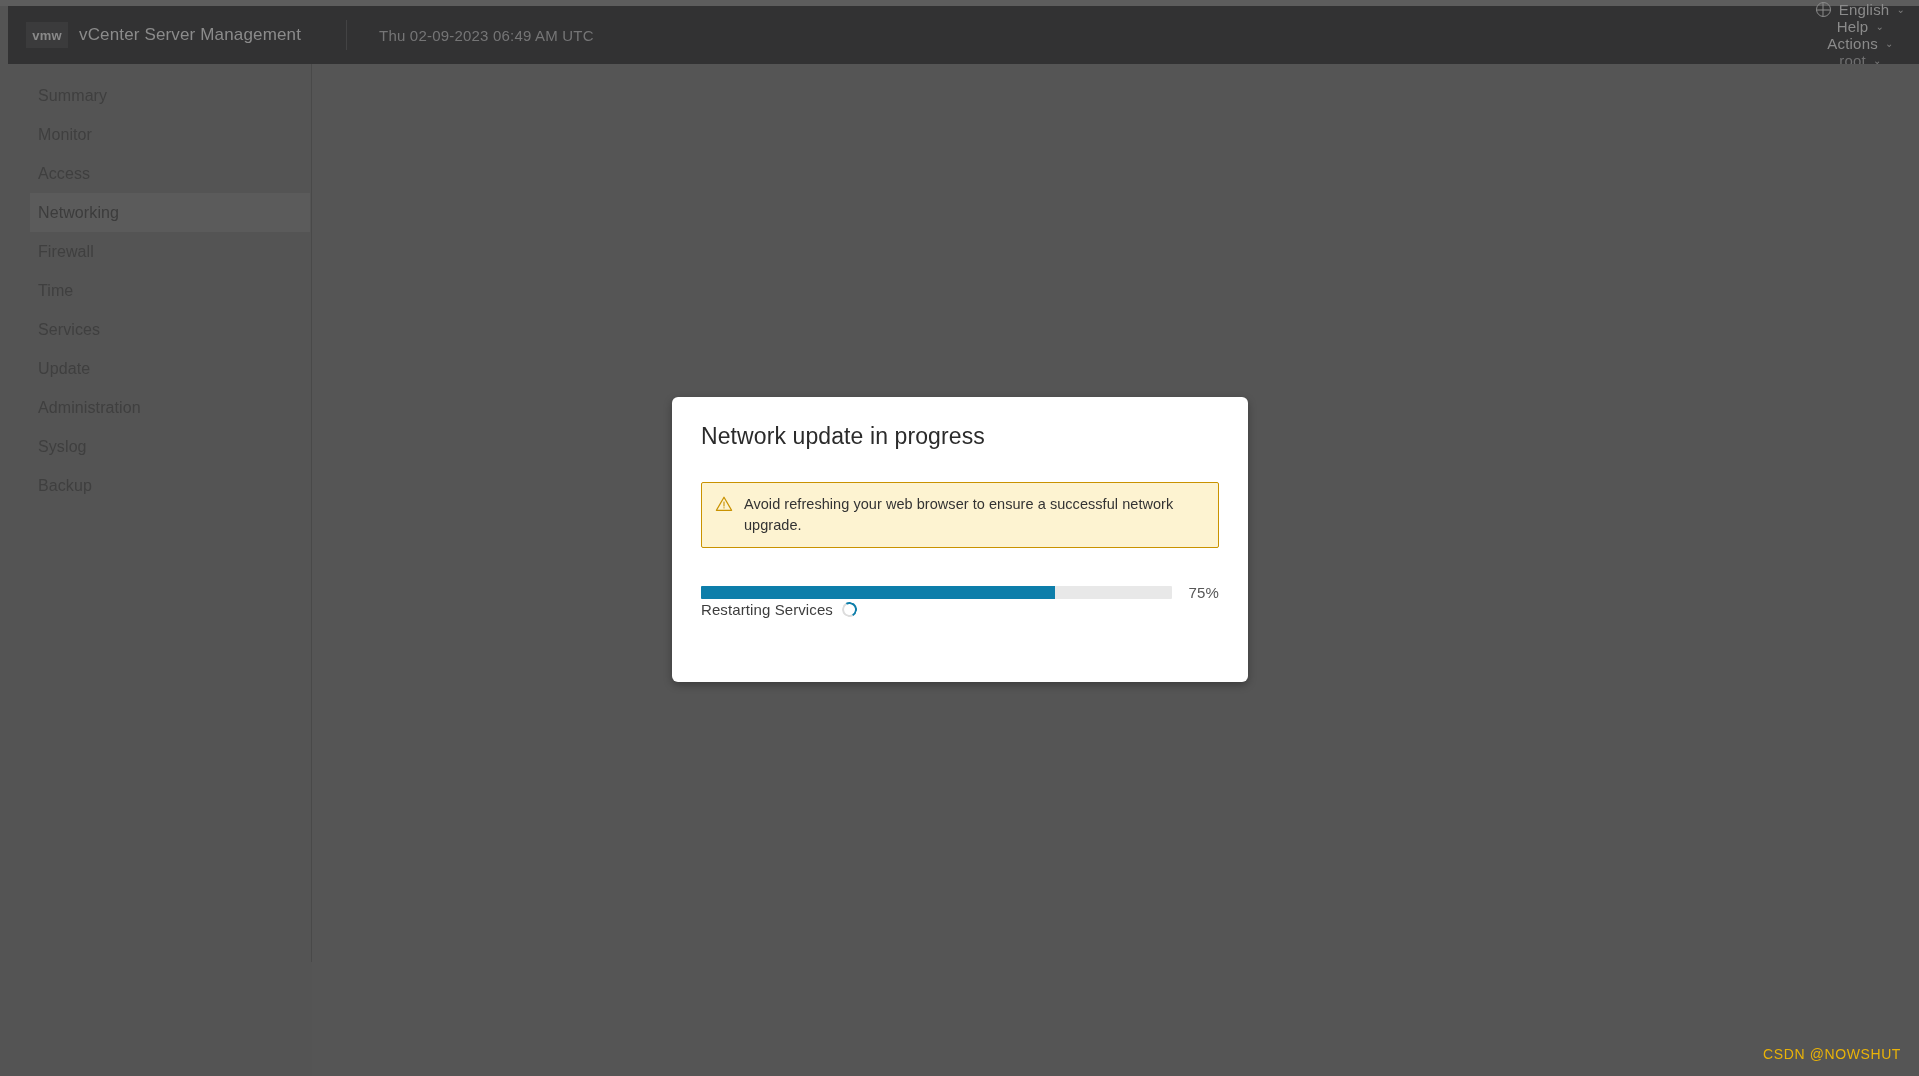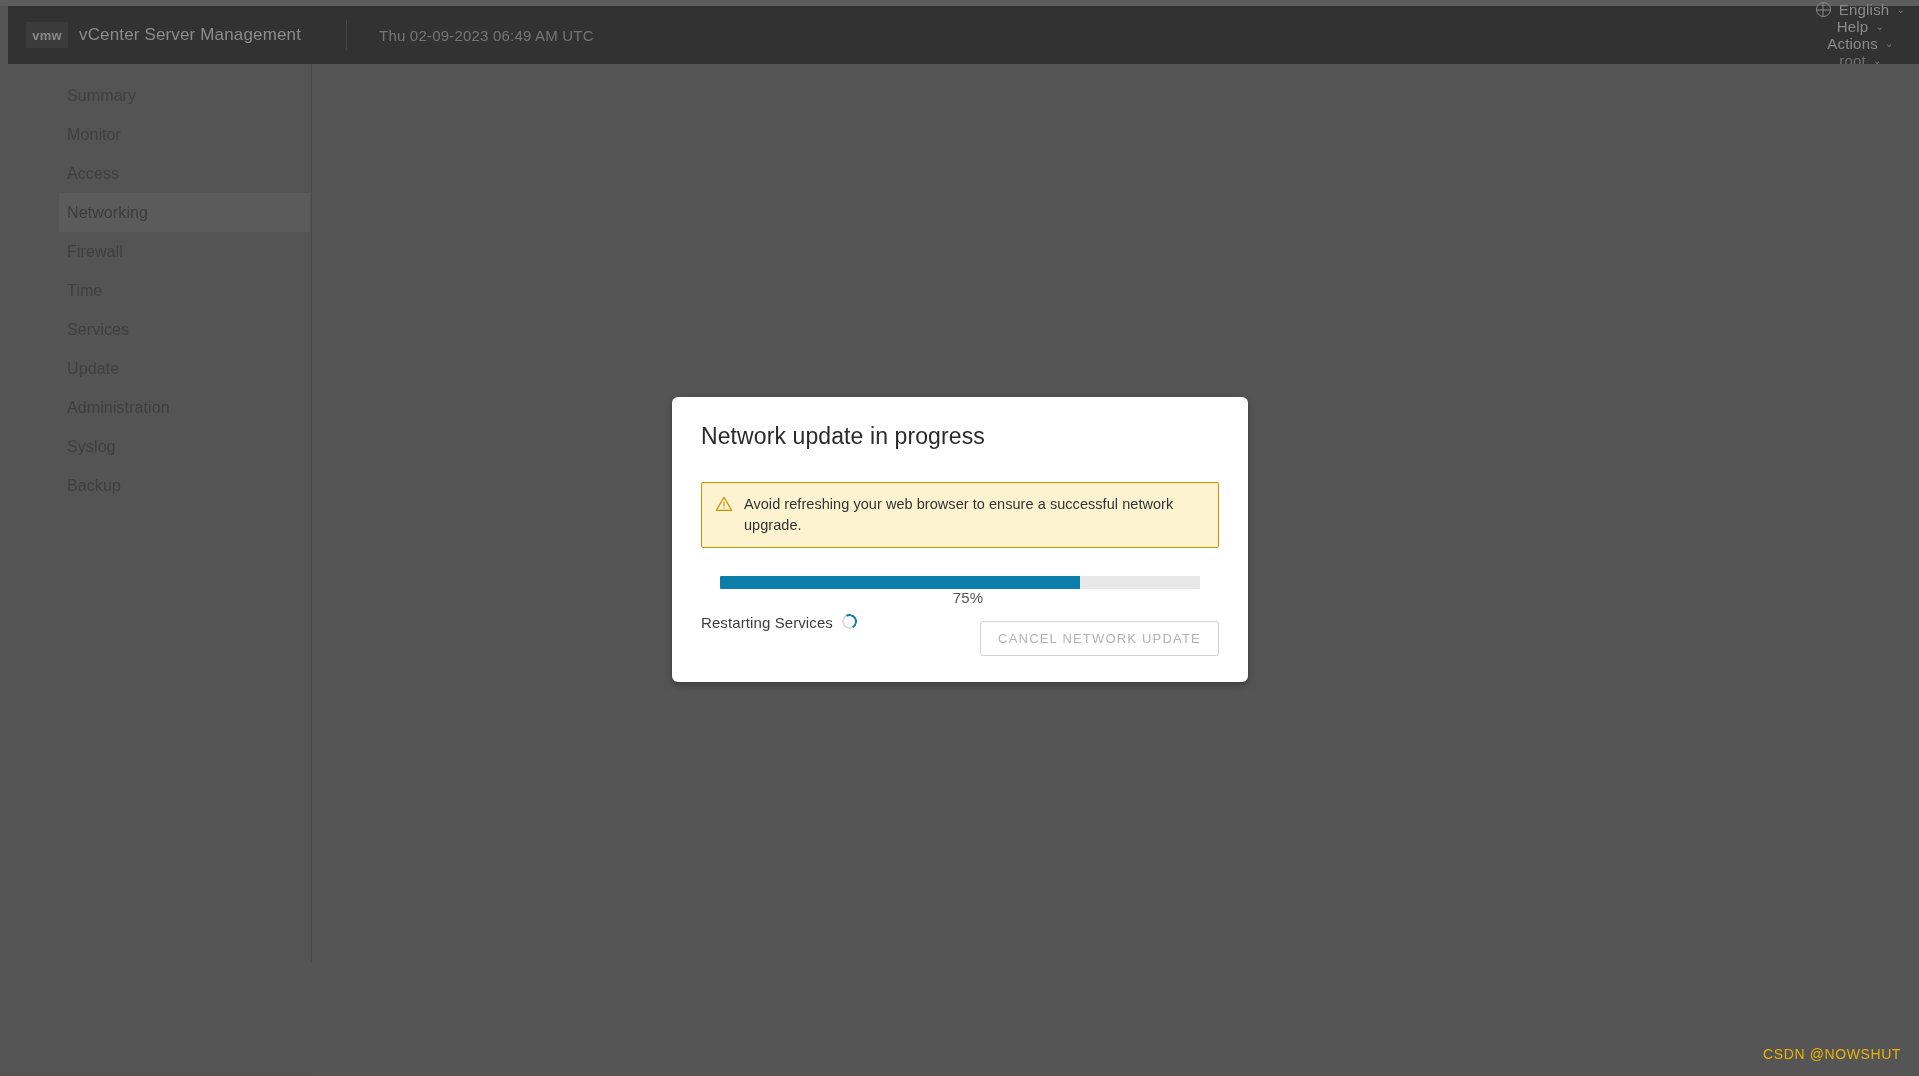--- a/index.html
+++ b/index.html
@@ -120,21 +120,20 @@
 
   
   .sidebar {
     position: absolute;
     top: 64px; left: 0;
     width: 312px;
     height: 898px;
     background: #545454;
     border-right: 1px solid #494949;
     padding-top: 12px;
-    padding-left: 29px;
   }
   .nav-item {
     height: 39px;
     display: flex;
     align-items: center;
     padding-left: 38px;
     font-size: 16px;
     color: #3f3f3f;
     letter-spacing: .1px;
   }
@@ -201,46 +200,45 @@
     margin-right: 11px;
   }
   .alert-text {
     font-size: 14.5px;
     color: #333333;
     line-height: 1.45;
     letter-spacing: .05px;
   }
 
   .progress-row {
-    margin-top: 28px;
-    display: flex;
-    align-items: center;
-    flex-direction: column;
+    margin-top: 36px;
+    display: flex;
+    align-items: center;
   }
   .progress-track {
     width: 480px;
     height: 13px;
     background: #e8e8e8;
     border-radius: 1px;
     overflow: hidden;
   }
   .progress-fill {
     height: 100%;
     background: #0d7eaa;
   }
   .progress-pct {
     margin-left: 16px;
     font-size: 15px;
     color: #565656;
     letter-spacing: .2px;
   }
 
   .status-row {
-    margin-top: 8px;
-    display: flex;
+    display: flex;
+    align-items: center;
   }
   .status-text {
     font-size: 15px;
     color: #3d3d3d;
     letter-spacing: .1px;
   }
   .spinner {
     margin-left: 9px;
     width: 15px;
     height: 15px;
@@ -364,18 +362,15 @@
         <div class="progress-fill" id="progress-fill" style="width: 75%;"></div>
       </div>
       <div class="progress-pct">75%</div>
     </div>
 
     <div class="status-row">
       <span class="status-text">Restarting Services</span>
       <span class="spinner"></span>
     </div>
 
-    <div class="modal-footer">
-      <button class="btn-disabled" disabled="">CANCEL NETWORK UPDATE</button>
-    </div>
   </div>
 
 </div>
 
 </body></html>

